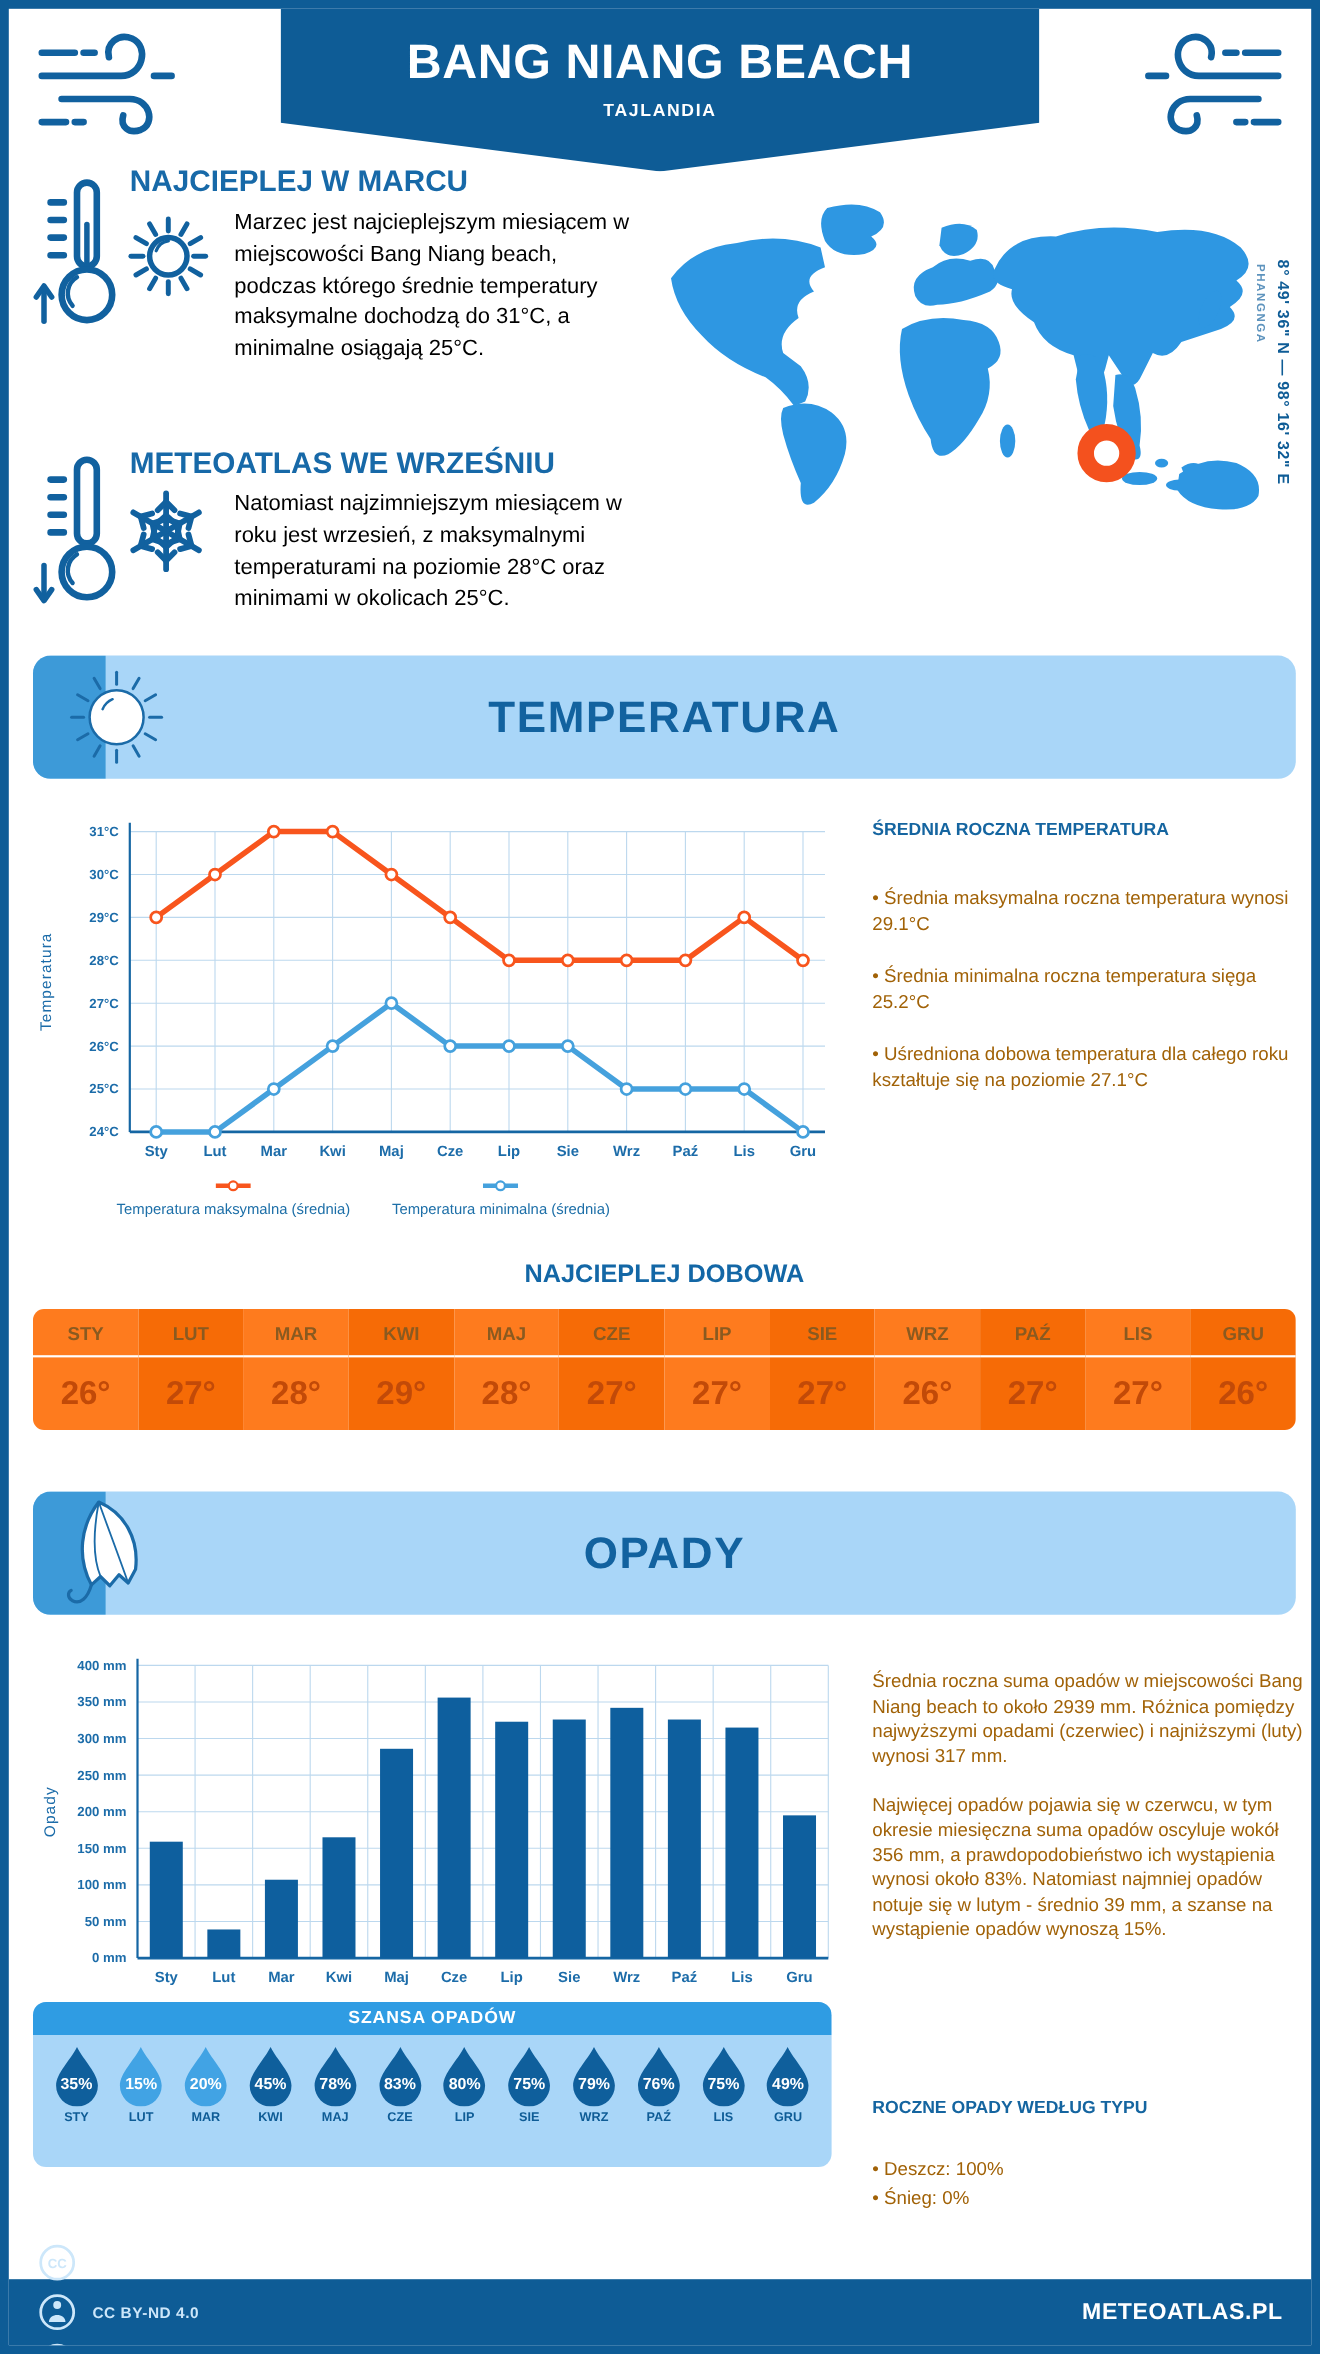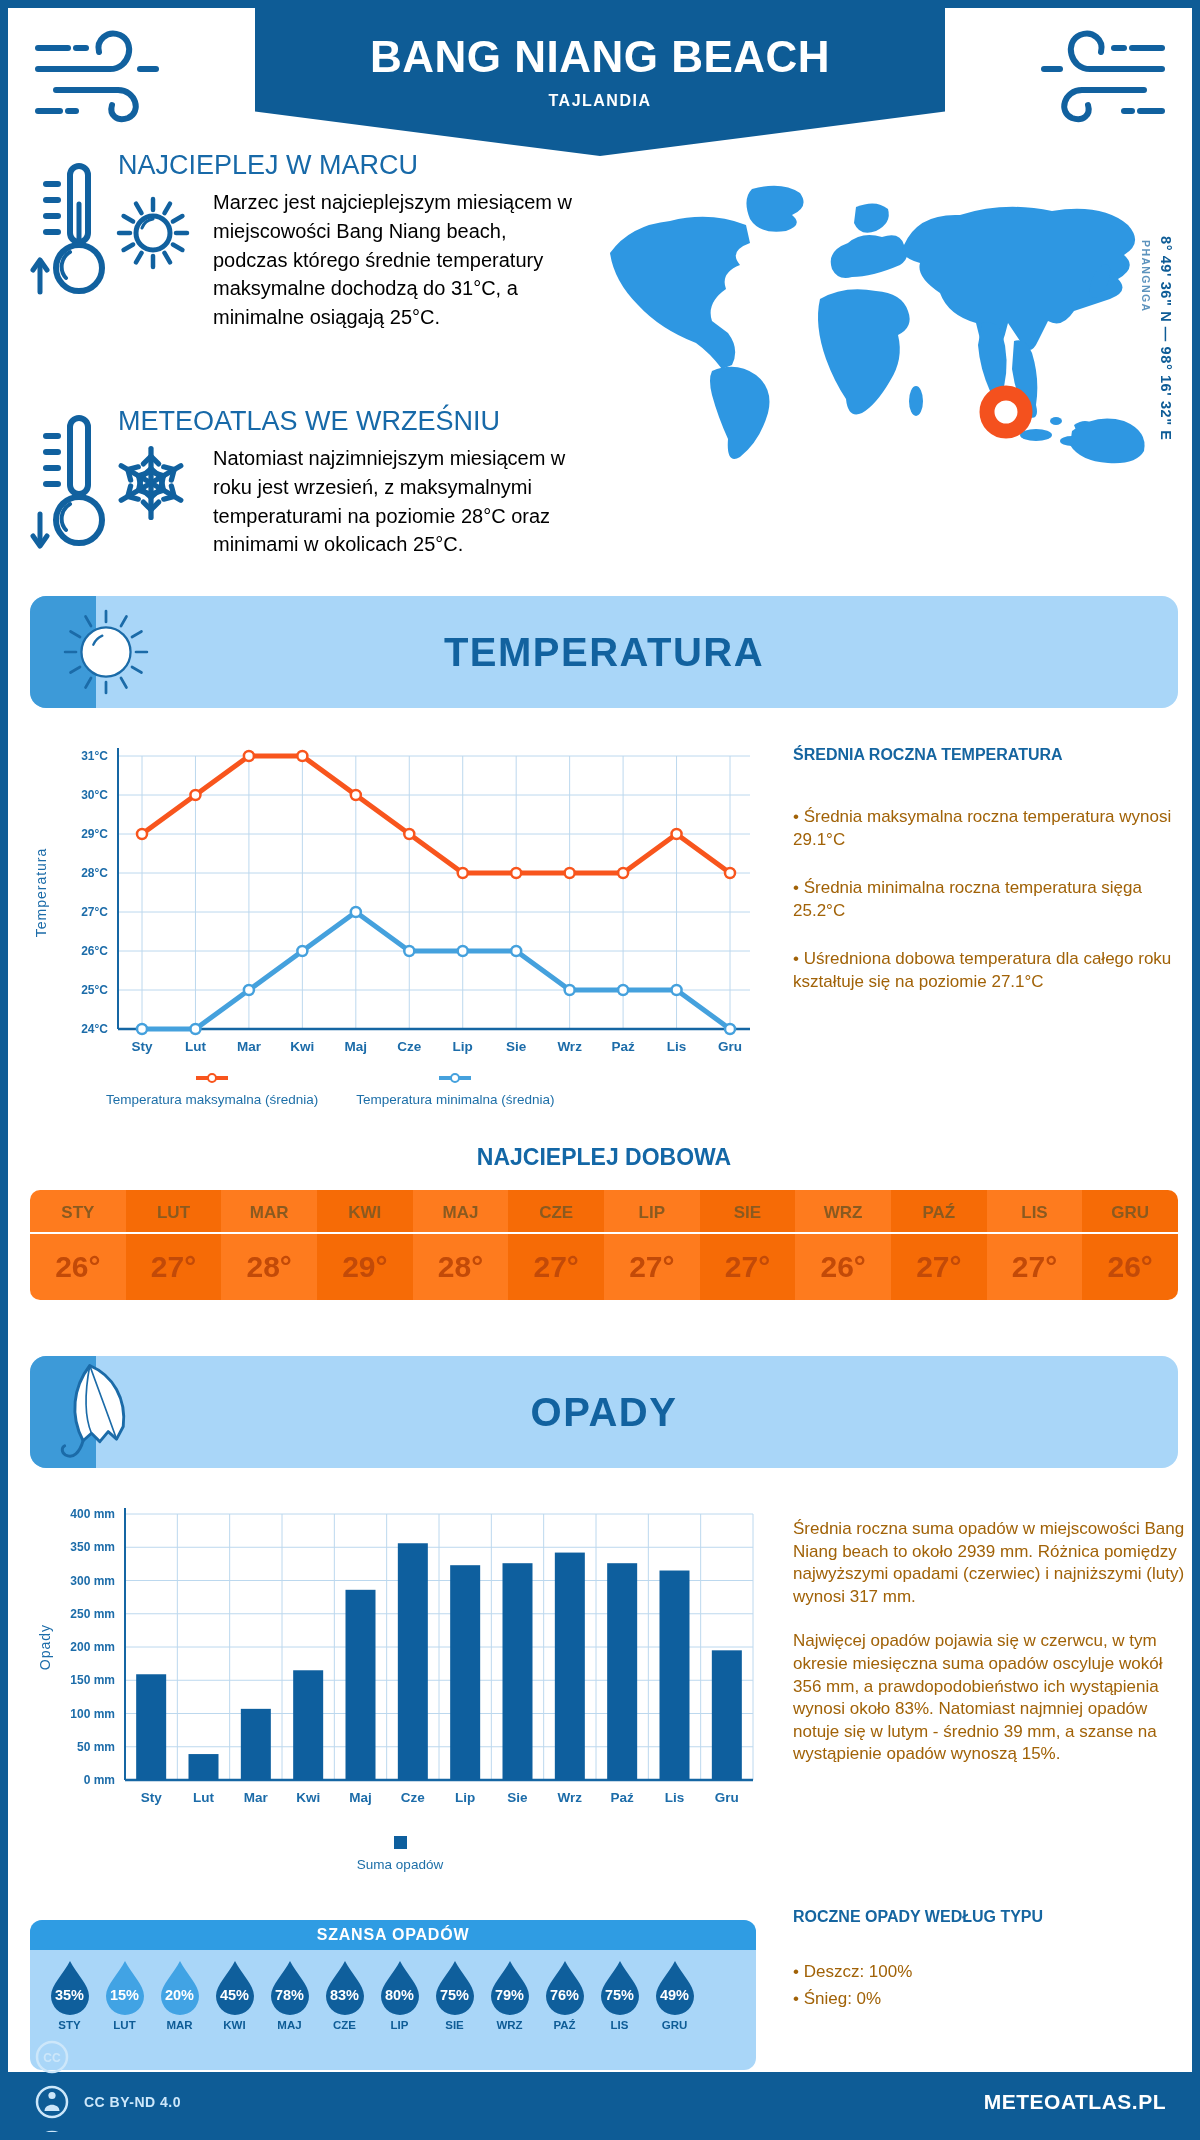--- a/index.html
+++ b/index.html
@@ -8,21 +8,21 @@
         font-family:"Liberation Sans",sans-serif;}
   .abs{position:absolute;}
   
   .banner{left:247px;top:0;width:690px;height:148px;background:#0E5C96;
           clip-path:polygon(0 0,100% 0,100% 70%,50% 100%,0 70%);text-align:center;color:#fff;}
   .banner h1{margin:24px 0 0;font-size:44px;font-weight:800;letter-spacing:.5px;}
   .banner .sub{margin-top:10px;font-size:16px;font-weight:600;letter-spacing:1.5px;}
   .wind{width:152px;height:116px;}
   .wind-r{transform:scaleX(-1);}
   
-  .h-title{font-size:27px;font-weight:400;color:#1769A8;white-space:nowrap;}
+  .h-title{font-size:27px;font-weight:700;color:#1769A8;white-space:nowrap;}
   .h-text{font-size:20px;line-height:1.44;color:#000000;}
   
   .coords{left:1150px;top:228px;writing-mode:vertical-rl;font-size:14.5px;font-weight:700;
           color:#0E5C96;letter-spacing:.6px;}
   .coords-region{left:1132px;top:232px;writing-mode:vertical-rl;font-size:10.5px;font-weight:600;
           color:#5D93BD;letter-spacing:1.4px;}
   
   .section-banner{left:22px;width:1148px;height:112px;background:#A9D6F8;border-radius:16px;overflow:hidden;}
   .section-banner .accent{position:absolute;left:0;top:0;width:66px;height:100%;background:#3D9AD8;}
   .section-banner .stitle{position:absolute;left:0;right:0;top:0;line-height:112px;text-align:center;
@@ -42,24 +42,24 @@
   
   .daily-title{left:22px;width:1148px;top:1136px;text-align:center;font-size:23px;font-weight:800;color:#1367A6;}
   .temp-table{left:22px;top:1182px;width:1148px;height:110px;border-radius:10px;overflow:hidden;
           display:grid;grid-template-columns:repeat(12,1fr);}
   .tcol{display:flex;flex-direction:column;}
   .tcol.odd{background:#FE7B1E;} .tcol.even{background:#F66B06;}
   .tcol .m{height:42px;line-height:46px;text-align:center;font-size:17px;font-weight:700;color:#8A5A20;
           border-bottom:2px solid #fff;}
   .tcol .v{flex:1;display:flex;align-items:center;justify-content:center;font-size:30px;font-weight:700;color:#C24A08;}
   
-  .chance{left:22px;top:1912px;width:726px;height:150px;background:#A9D6F8;border-radius:12px;overflow:hidden;}
+  .chance{left:22px;top:1812px;width:726px;height:150px;background:#A9D6F8;border-radius:12px;overflow:hidden;}
   .chance .chead{height:30px;line-height:30px;background:#2F9CE3;color:#fff;text-align:center;
           font-size:16px;font-weight:700;letter-spacing:.8px;}
-  .drops{display:flex;padding:9px 12px 0;}
+  .drops{display:flex;justify-content:space-between;padding:9px 12px 0;}
   .drop-item{width:55px;text-align:center;}
   .drop{position:relative;width:44px;height:56px;margin:0 auto;}
   .drop svg{position:absolute;left:0;top:0;}
   .pct{position:absolute;left:0;right:0;top:28px;text-align:center;font-size:14.5px;font-weight:700;color:#fff;}
   .drop-month{display:block;margin-top:4px;font-size:11.5px;font-weight:800;color:#0E5C96;}
   
   .footer{left:0;bottom:0;width:100%;height:60px;background:#0E5C96;display:flex;align-items:center;
           padding:0 26px;box-sizing:border-box;color:#fff;}
   .footer .cc{display:flex;align-items:center;gap:9px;flex-direction:column;}
   .footer .lic{margin-left:14px;font-size:14px;font-weight:700;letter-spacing:.5px;color:#CDE7FA;}

